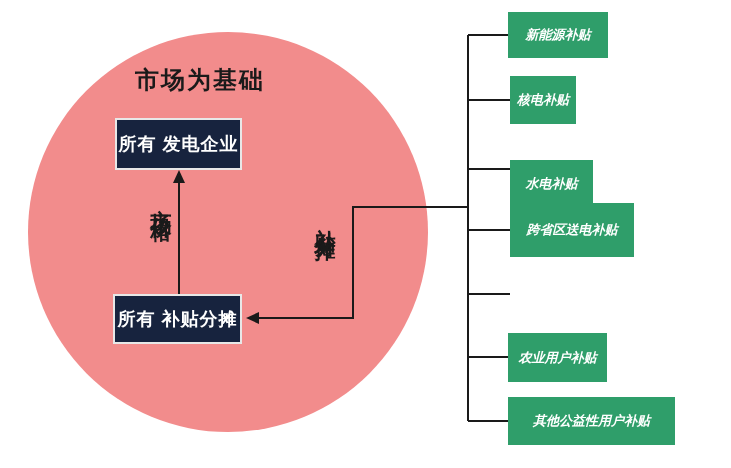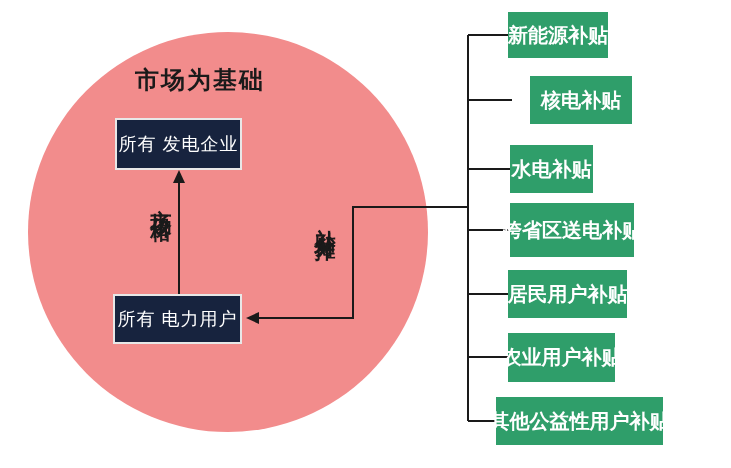--- a/index.html
+++ b/index.html
@@ -54,21 +54,21 @@
   .ah {
     fill: var(--line, #1a1a1a);
     stroke: none;
   }
   .navy-box {
     position: absolute;
     background: var(--node_fill, #17233e);
     border: 2px solid var(--node_border, #e8e8e8);
     color: var(--node_text, #ffffff);
     font-size: 18px;
-    font-weight: normal;
+    font-weight: bold;
     display: flex;
     align-items: center;
     justify-content: center;
     box-sizing: border-box;
     z-index: 4;
     white-space: nowrap;
     letter-spacing: 1px;
   }
   .navy-generators { left: 115px; top: 118px; width: 127px; height: 52px; }
   .navy-users      { left: 113px; top: 294px; width: 129px; height: 50px; }
@@ -81,36 +81,37 @@
     color: var(--title_text, #1a1a1a);
     letter-spacing: 4px;
     z-index: 3;
   }
   .vlabel-price { left: 147px; top: 192px; }
   .vlabel-share { left: 311px; top: 211px; }
   .subsidy-box {
     position: absolute;
     background: var(--subsidy_fill, #2f9e6a);
     color: var(--node_text, #ffffff);
-    font-size: 20px;
+    font-size: 13px;
     font-weight: bold;
     display: flex;
     align-items: center;
     justify-content: center;
     box-sizing: border-box;
     z-index: 4;
     white-space: nowrap;
+    font-style: italic;
   }
   .sb-0 { left: 508px; top: 12px;  width: 100px; height: 46px; }
-  .sb-1 { left: 510px; top: 76px;  width: 102px;  height: 48px; margin-left: 20px; }
-  .sb-2 { left: 510px; top: 145px; width: 83px;  height: 48px; }
+  .sb-1 { left: 510px; top: 76px;  width: 66px;  height: 48px; }
+  .sb-2 { left: 510px; top: 160px; width: 83px;  height: 48px; }
   .sb-3 { left: 510px; top: 203px; width: 124px; height: 54px; }
   .sb-4 { left: 508px; top: 270px; width: 119px; height: 48px; }
-  .sb-5 { left: 508px; top: 333px; width: 107px; height: 49px; }
-  .sb-6 { left: 496px; top: 397px; width: 167px; height: 48px; }
+  .sb-5 { left: 508px; top: 333px; width: 99px; height: 49px; }
+  .sb-6 { left: 508px; top: 397px; width: 167px; height: 48px; }
 </style>
 </head>
 <body>
 
 <div class="canvas">
 
   <div class="circle"></div>
 
   <div class="diagram-title">市场为基础</div>
 
@@ -128,33 +129,32 @@
     <line class="ln" x1="468" y1="100" x2="512" y2="100"></line>
     <line class="ln" x1="468" y1="169" x2="512" y2="169"></line>
     <line class="ln" x1="468" y1="230" x2="512" y2="230"></line>
     <line class="ln" x1="468" y1="294" x2="510" y2="294"></line>
     <line class="ln" x1="468" y1="357" x2="510" y2="357"></line>
     <line class="ln" x1="468" y1="421" x2="510" y2="421"></line>
   </svg>
 
   <div class="navy-box navy-generators">所有 发电企业</div>
 
-  <div class="navy-box navy-users">所有 电力用户</div>
+  <div class="navy-box navy-users">所有 补贴分摊</div>
 
   <div class="vlabel vlabel-price">市场价格</div>
 
   <div class="vlabel vlabel-share">补贴分摊</div>
 
   <div class="subsidy-box sb-0">新能源补贴</div>
 
   <div class="subsidy-box sb-1">核电补贴</div>
 
   <div class="subsidy-box sb-2">水电补贴</div>
 
   <div class="subsidy-box sb-3">跨省区送电补贴</div>
 
-  <div class="subsidy-box sb-4">居民用户补贴</div>
 
   <div class="subsidy-box sb-5">农业用户补贴</div>
 
   <div class="subsidy-box sb-6">其他公益性用户补贴</div>
 
 </div>
 
 </body></html>

